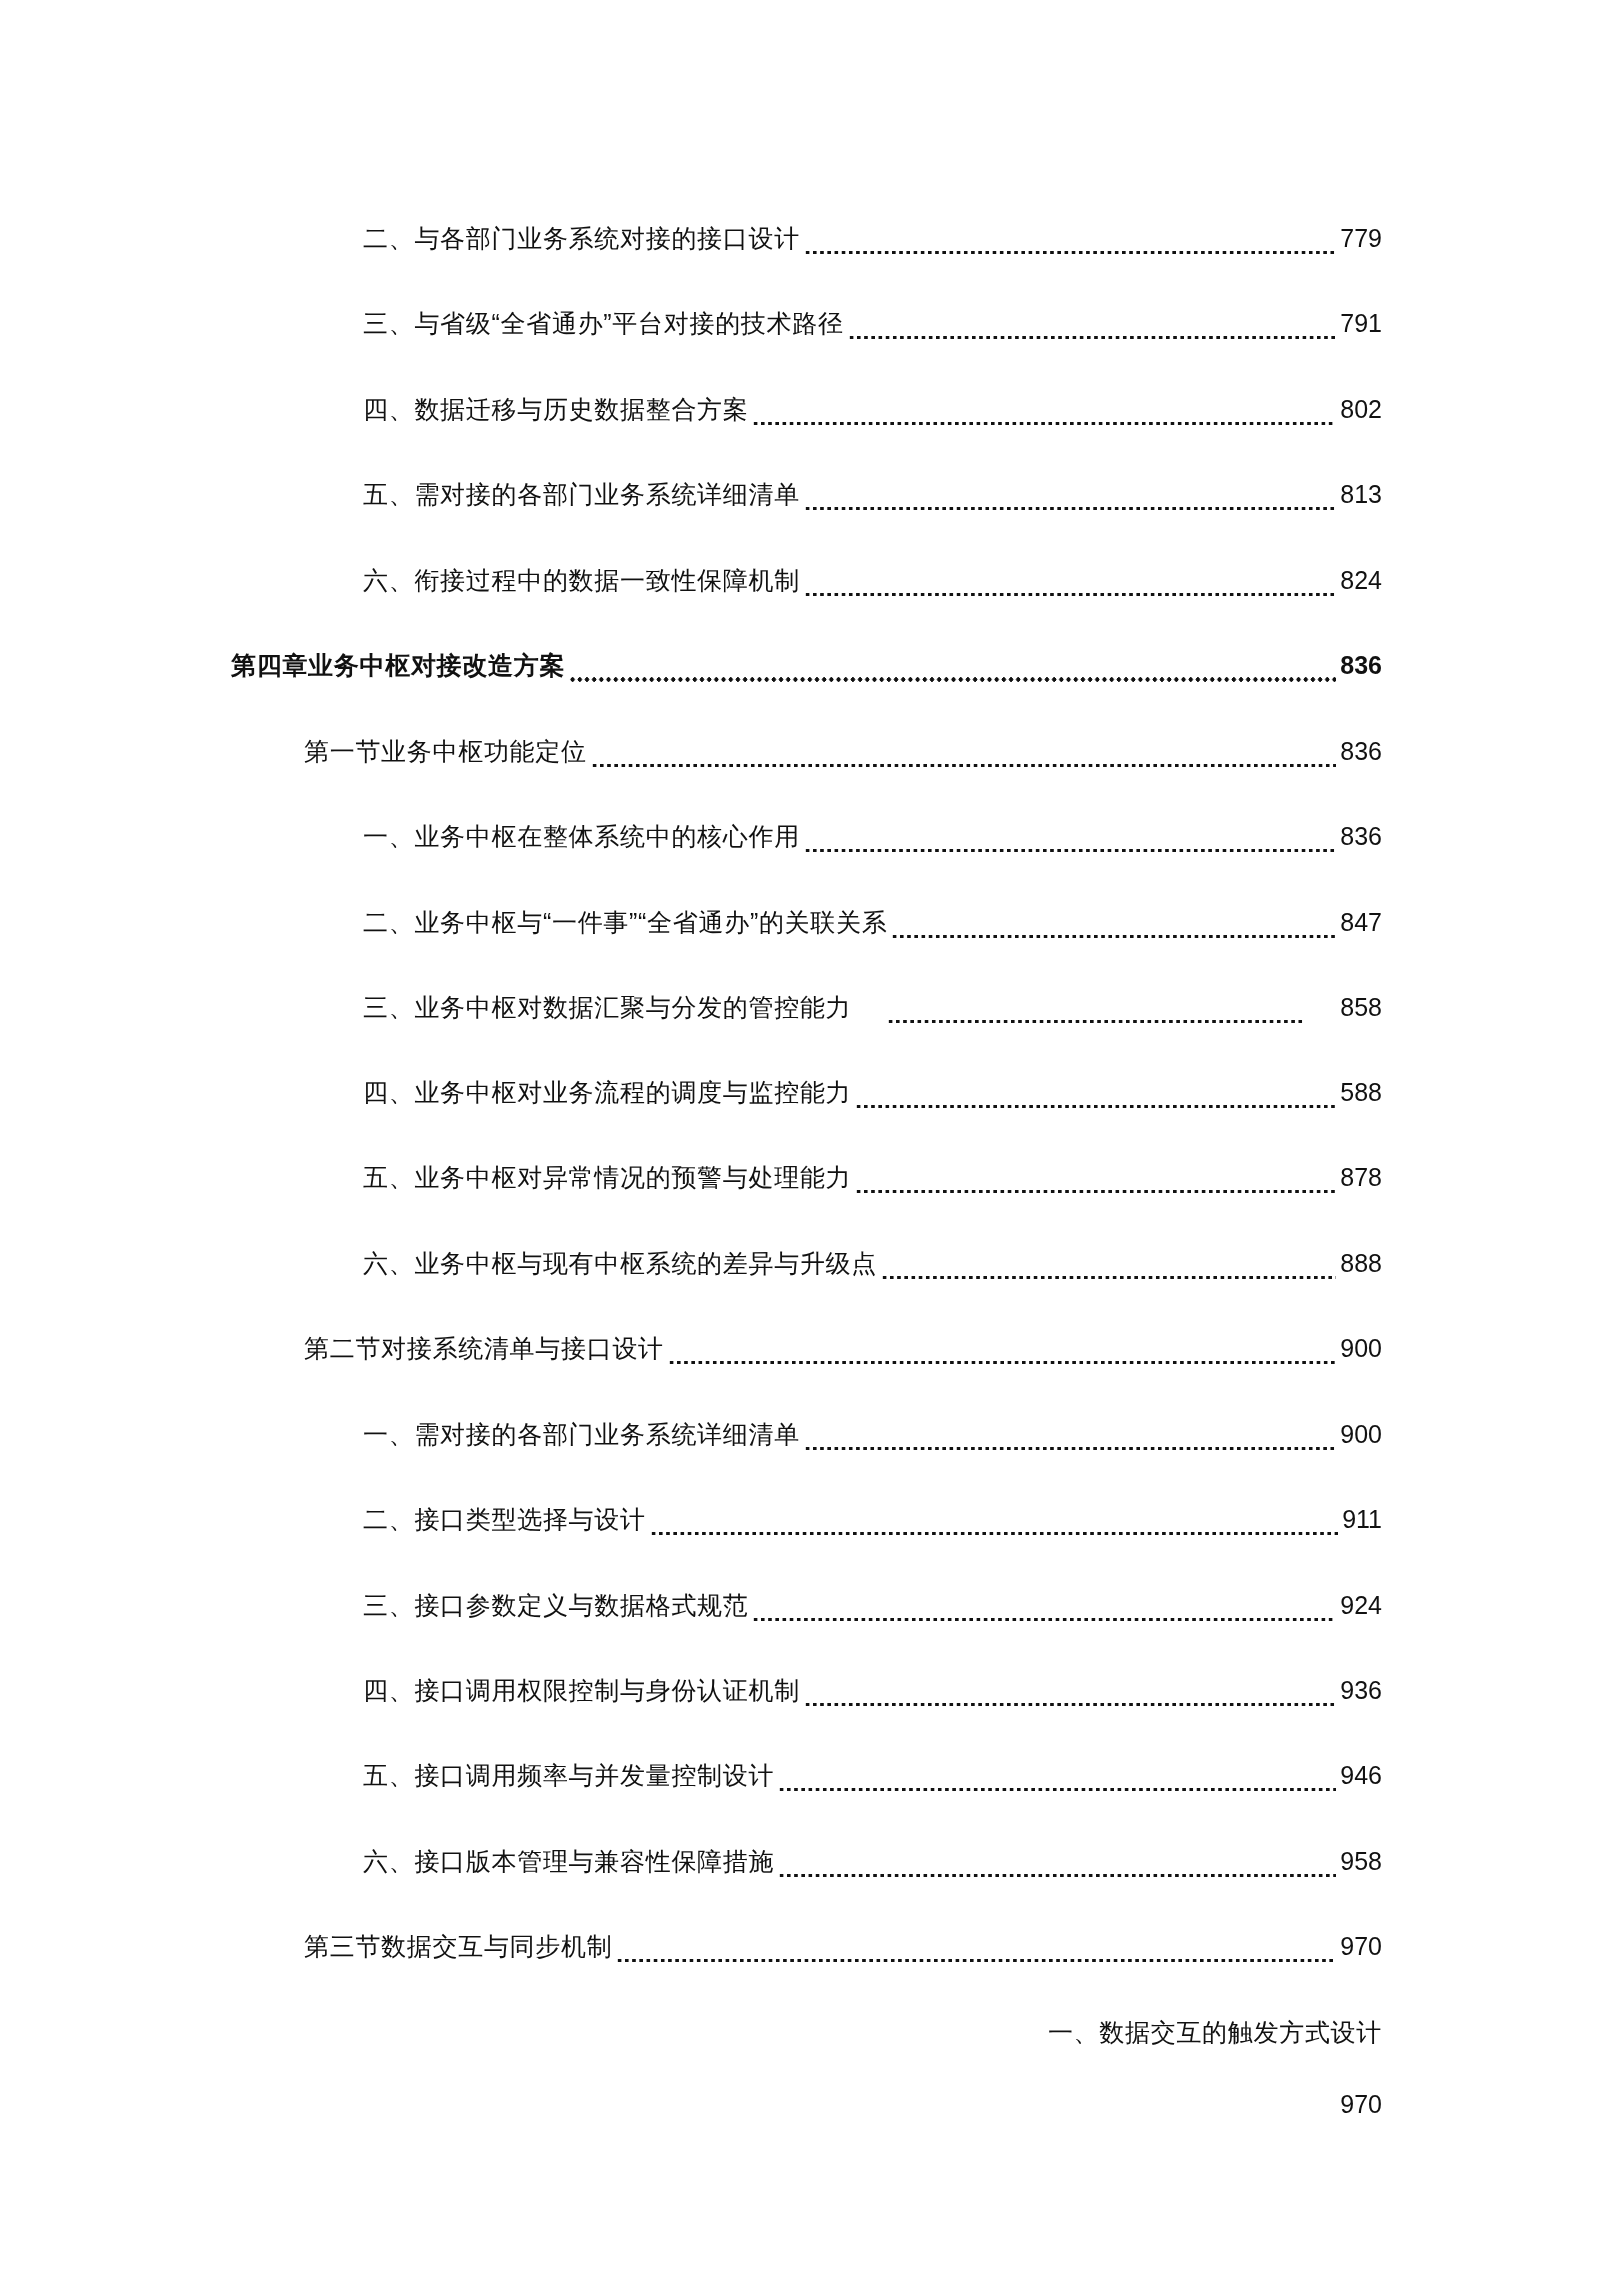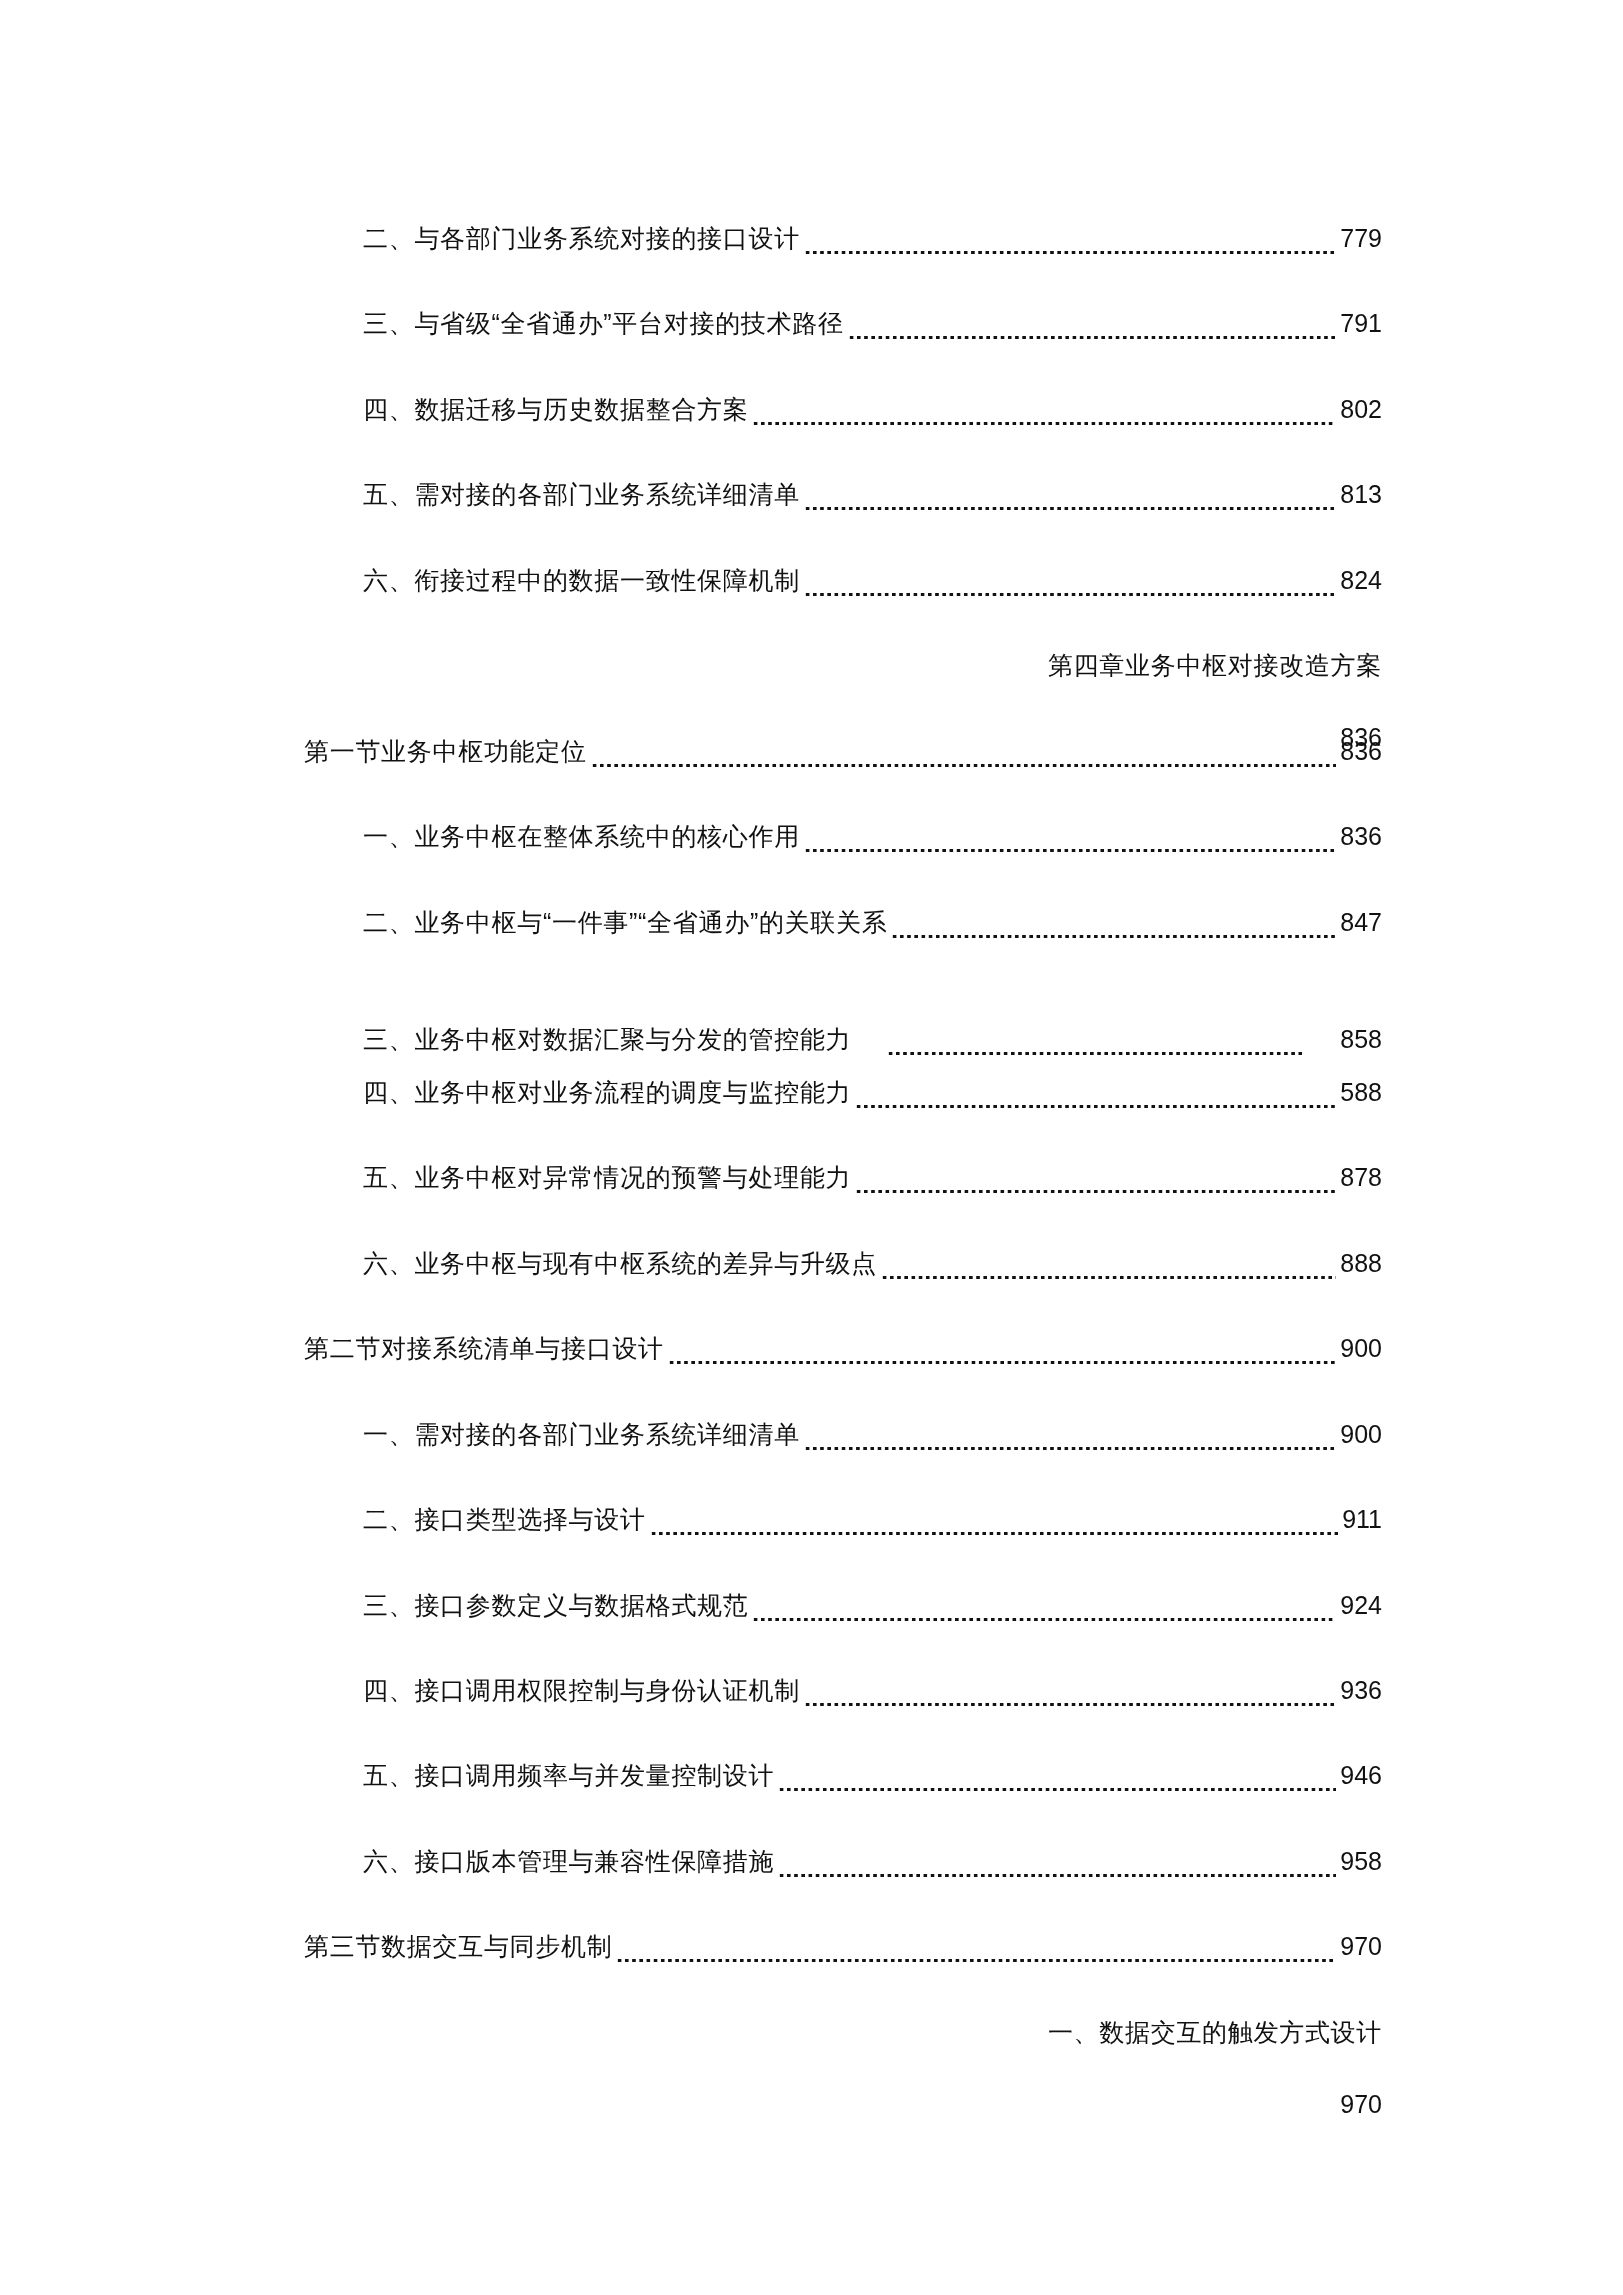--- a/index.html
+++ b/index.html
@@ -24,21 +24,21 @@
     .toc-row {
       position: absolute;
       right: 241px;
       height: 59px;
       display: flex;
       align-items: flex-end;
       font-size: 25px;
       line-height: 59px;
       white-space: nowrap;
     }
-    .toc-row.level-1 { left: 231px; font-weight: normal; flex-direction: column; }
+    .toc-row.level-1 { left: 231px; font-weight: bold; }
     .toc-row.level-2 { left: 304px; }
     .toc-row.level-3 { left: 363px; }
     .toc-title {
       flex: 0 0 auto;
       letter-spacing: 0.7px;
     }
     .toc-leader {
       flex: 1 1 auto;
       margin: 0 3.9px 13px 3.9px;
       height: 5.2px;
@@ -108,21 +108,21 @@
     <span class="toc-leader"></span>
     <span class="toc-page">836</span>
   </div>
 
   <div class="toc-row level-3" style="top:893px;">
     <span class="toc-title">二、业务中枢与“一件事”“全省通办”的关联关系</span>
     <span class="toc-leader"></span>
     <span class="toc-page">847</span>
   </div>
 
-  <div class="toc-row level-3" style="top:1010px;gap:32px;">
+  <div class="toc-row level-3" style="top:978px;gap:32px;">
     <span class="toc-title">三、业务中枢对数据汇聚与分发的管控能力</span>
     <span class="toc-leader"></span>
     <span class="toc-page">858</span>
   </div>
 
   <div class="toc-row level-3" style="top:1063px;">
     <span class="toc-title">四、业务中枢对业务流程的调度与监控能力</span>
     <span class="toc-leader"></span>
     <span class="toc-page">588</span>
   </div>

